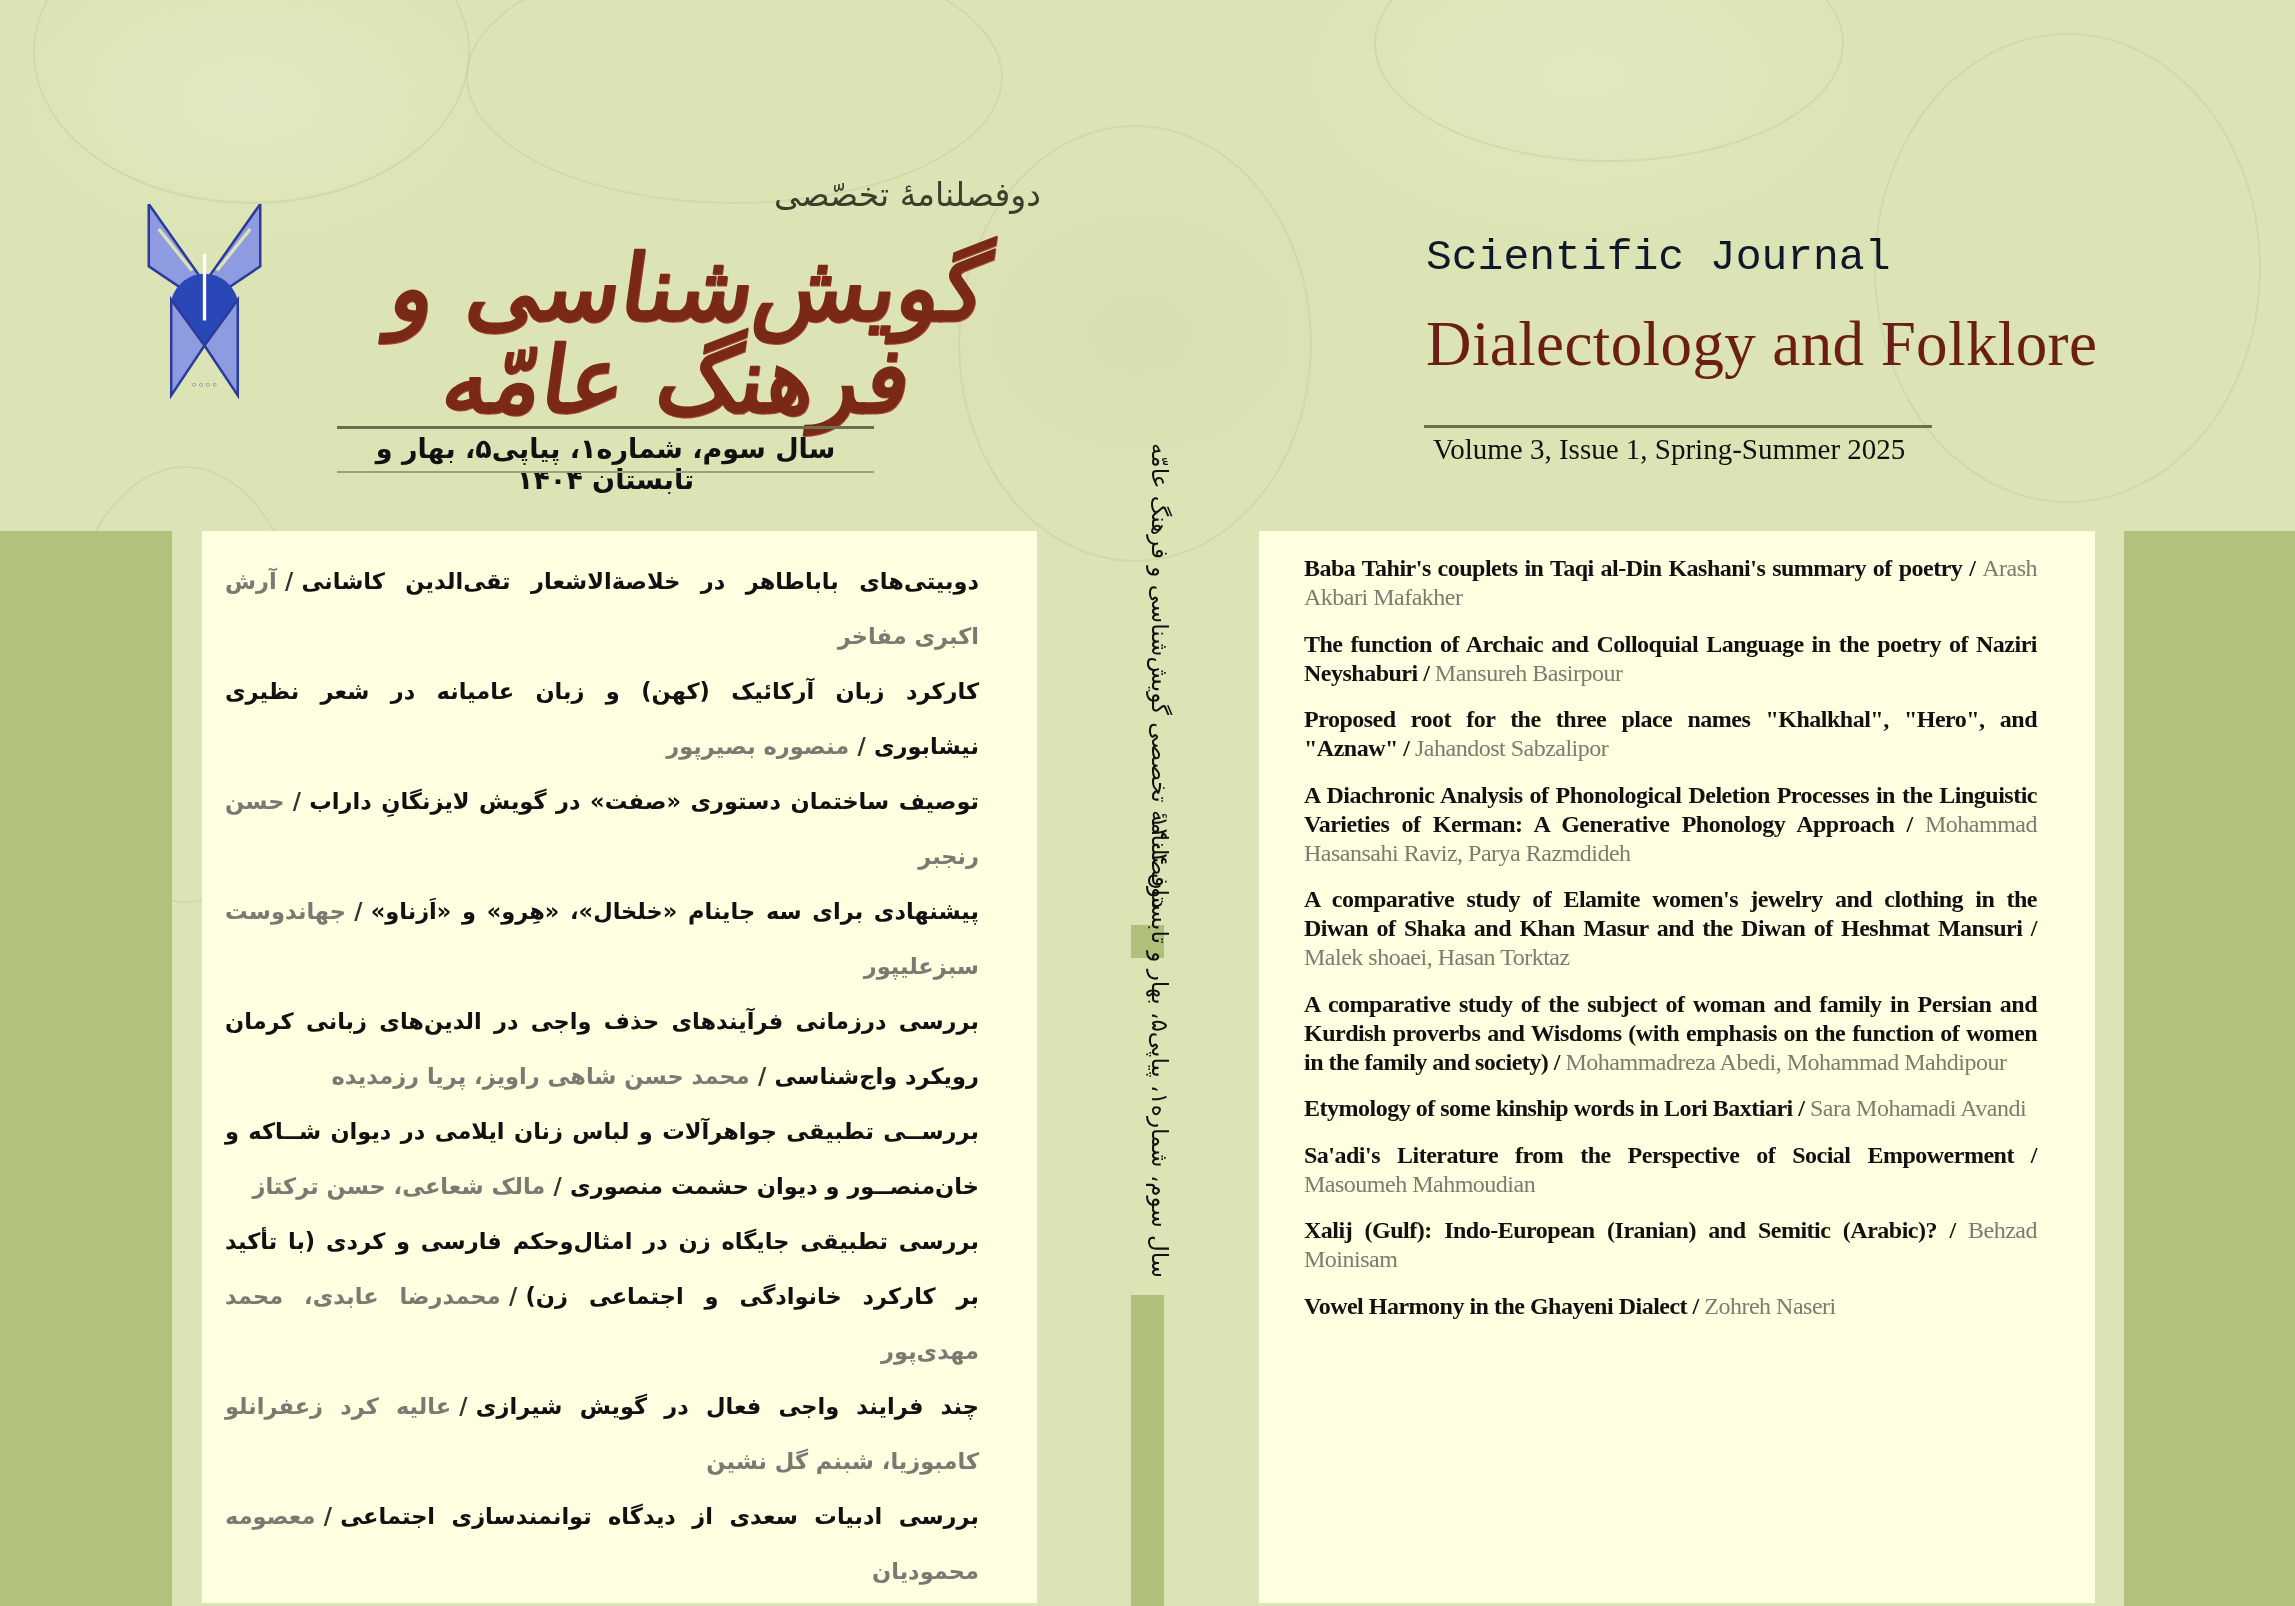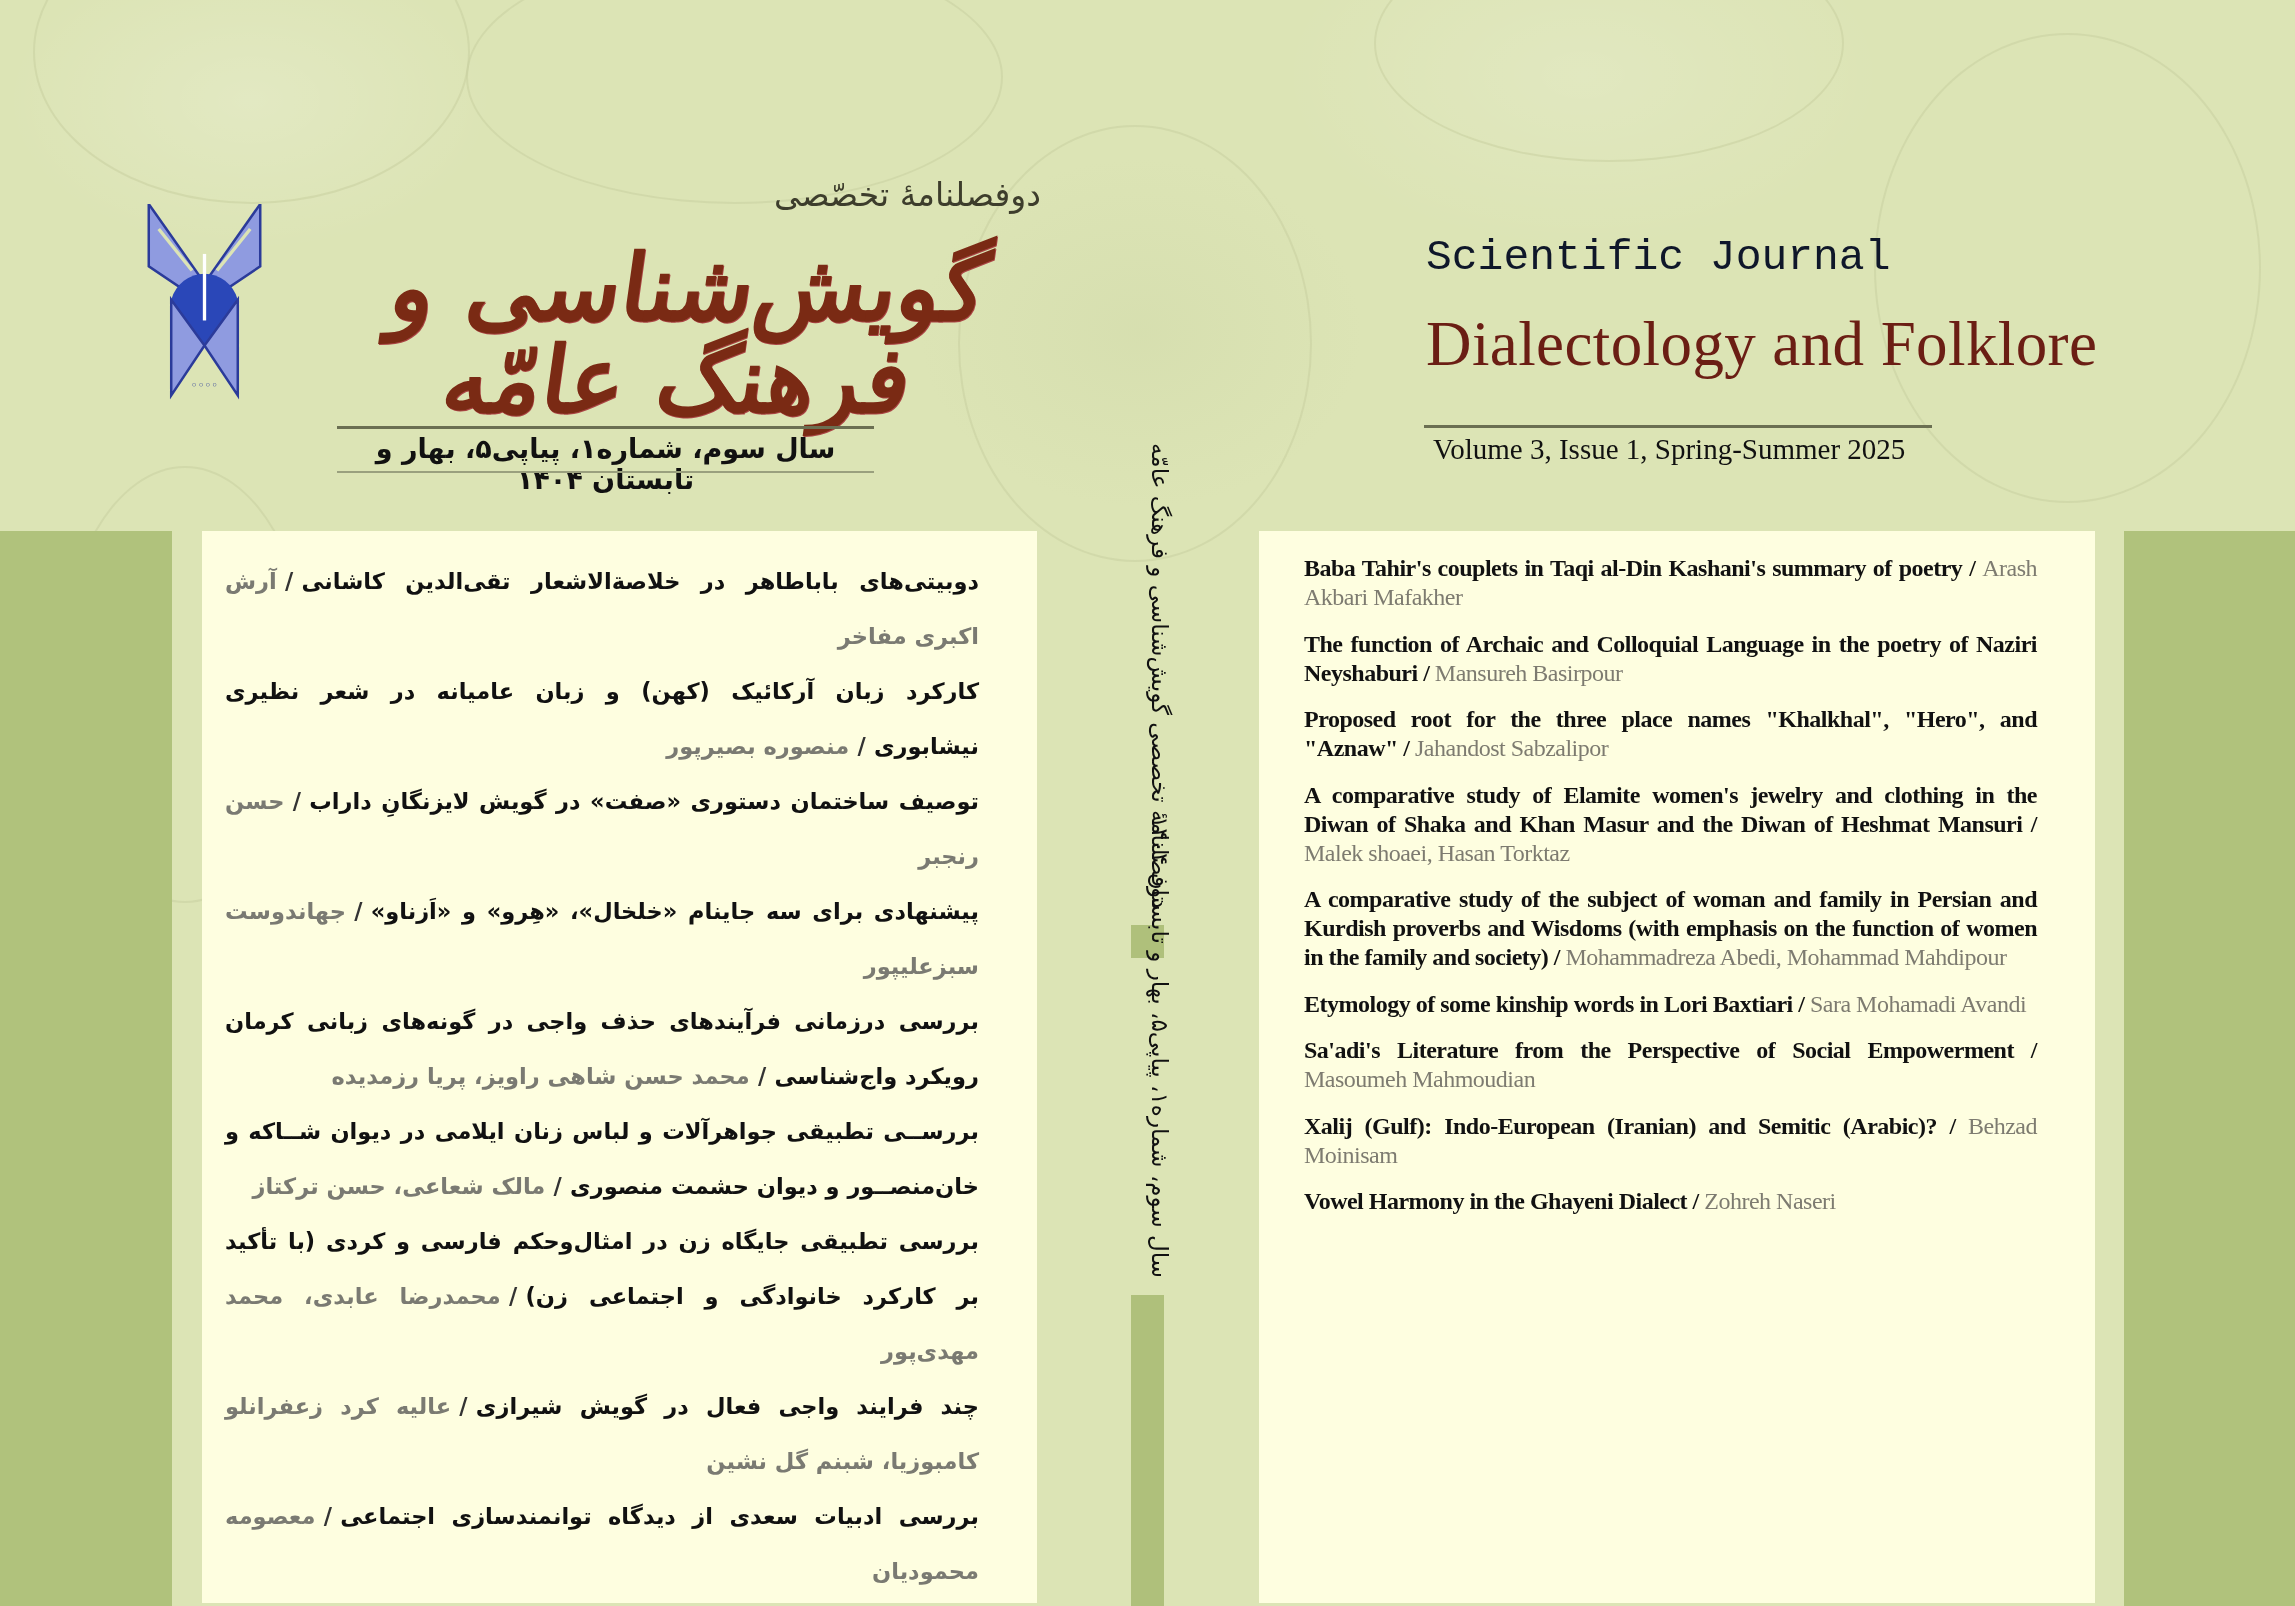--- a/index.html
+++ b/index.html
@@ -137,32 +137,33 @@
 <div class="spine-bar"></div>
 
 <div class="panel fa"></div>
 <div class="panel en"></div>
 
 <div class="fa-list">
   <p class="fa-item"><span>دوبیتی‌های باباطاهر در خلاصة‌الاشعار تقی‌الدین کاشانی</span><span class="sep">/</span><span class="author">آرش اکبری مفاخر</span></p>
   <p class="fa-item"><span>کارکرد زبان آرکائیک (کهن) و زبان عامیانه در شعر نظیری نیشابوری</span><span class="sep">/</span><span class="author">منصوره بصیرپور</span></p>
   <p class="fa-item"><span>توصیف ساختمان دستوری «صفت» در گویش لایزنگانِ داراب</span><span class="sep">/</span><span class="author">حسن رنجبر</span></p>
   <p class="fa-item"><span>پیشنهادی برای سه جاینام «خلخال»، «هِرو» و «اَزناو»</span><span class="sep">/</span><span class="author">جهاندوست سبزعلیپور</span></p>
-  <p class="fa-item"><span>بررسی درزمانی فرآیندهای حذف واجی در گونه‌های زبانی کرمان رویکرد واج‌شناسی</span><span class="sep">/</span><span class="author">محمد حسن شاهی راویز، پریا رزمدیده</span></p>
+  <p class="fa-item"><span>بررسی درزمانی فرآیندهای حذف واجی در الدین‌های زبانی کرمان رویکرد واج‌شناسی</span><span class="sep">/</span><span class="author">محمد حسن شاهی راویز، پریا رزمدیده</span></p>
   <p class="fa-item"><span>بررســی تطبیقی جواهرآلات و لباس زنان ایلامی در دیوان شــاکه و خان‌منصــور و دیوان حشمت منصوری</span><span class="sep">/</span><span class="author">مالک شعاعی، حسن ترکتاز</span></p>
   <p class="fa-item"><span>بررسی تطبیقی جایگاه زن در امثال‌وحکم فارسی و کردی (با تأکید بر کارکرد خانوادگی و اجتماعی زن)</span><span class="sep">/</span><span class="author">محمدرضا عابدی، محمد مهدی‌پور</span></p>
   <p class="fa-item"><span>چند فرایند واجی فعال در گویش شیرازی</span><span class="sep">/</span><span class="author">عالیه کرد زعفرانلو کامبوزیا، شبنم گل نشین</span></p>
   <p class="fa-item"><span>بررسی ادبیات سعدی از دیدگاه توانمندسازی اجتماعی</span><span class="sep">/</span><span class="author">معصومه محمودیان</span></p>
 
 </div>
 
 <div class="en-list">
   <p class="en-item"><span>Baba Tahir's couplets in Taqi al-Din Kashani's summary of poetry</span> <span>/</span> <span class="author">Arash Akbari Mafakher</span></p>
   <p class="en-item"><span>The function of Archaic and Colloquial Language in the poetry of Naziri Neyshaburi</span> <span>/</span> <span class="author">Mansureh Basirpour</span></p>
   <p class="en-item"><span>Proposed root for the three place names "Khalkhal", "Hero", and "Aznaw"</span> <span>/</span> <span class="author">Jahandost Sabzalipor</span></p>
+  <p class="en-item"><span>A Diachronic Analysis of Phonological Deletion Processes in the Linguistic Varieties of Kerman: A Generative Phonology Approach</span> <span>/</span> <span class="author">Mohammad Hasansahi Raviz, Parya Razmdideh</span></p>
   <p class="en-item"><span>A comparative study of Elamite women's jewelry and clothing in the Diwan of Shaka and Khan Masur and the Diwan of Heshmat Mansuri</span> <span>/</span> <span class="author">Malek shoaei, Hasan Torktaz</span></p>
   <p class="en-item"><span>A comparative study of the subject of woman and family in Persian and Kurdish proverbs and Wisdoms (with emphasis on the function of women in the family and society)</span> <span>/</span> <span class="author">Mohammadreza Abedi, Mohammad Mahdipour</span></p>
   <p class="en-item"><span>Etymology of some kinship words in Lori Baxtiari</span> <span>/</span> <span class="author">Sara Mohamadi Avandi</span></p>
   <p class="en-item"><span>Sa'adi's Literature from the Perspective of Social Empowerment</span> <span>/</span> <span class="author">Masoumeh Mahmoudian</span></p>
   <p class="en-item"><span>Xalij (Gulf): Indo-European (Iranian) and Semitic (Arabic)?</span> <span>/</span> <span class="author">Behzad Moinisam</span></p>
   <p class="en-item"><span>Vowel Harmony in the Ghayeni Dialect</span> <span>/</span> <span class="author">Zohreh Naseri</span></p>
 </div>
 
 
 </body></html>

